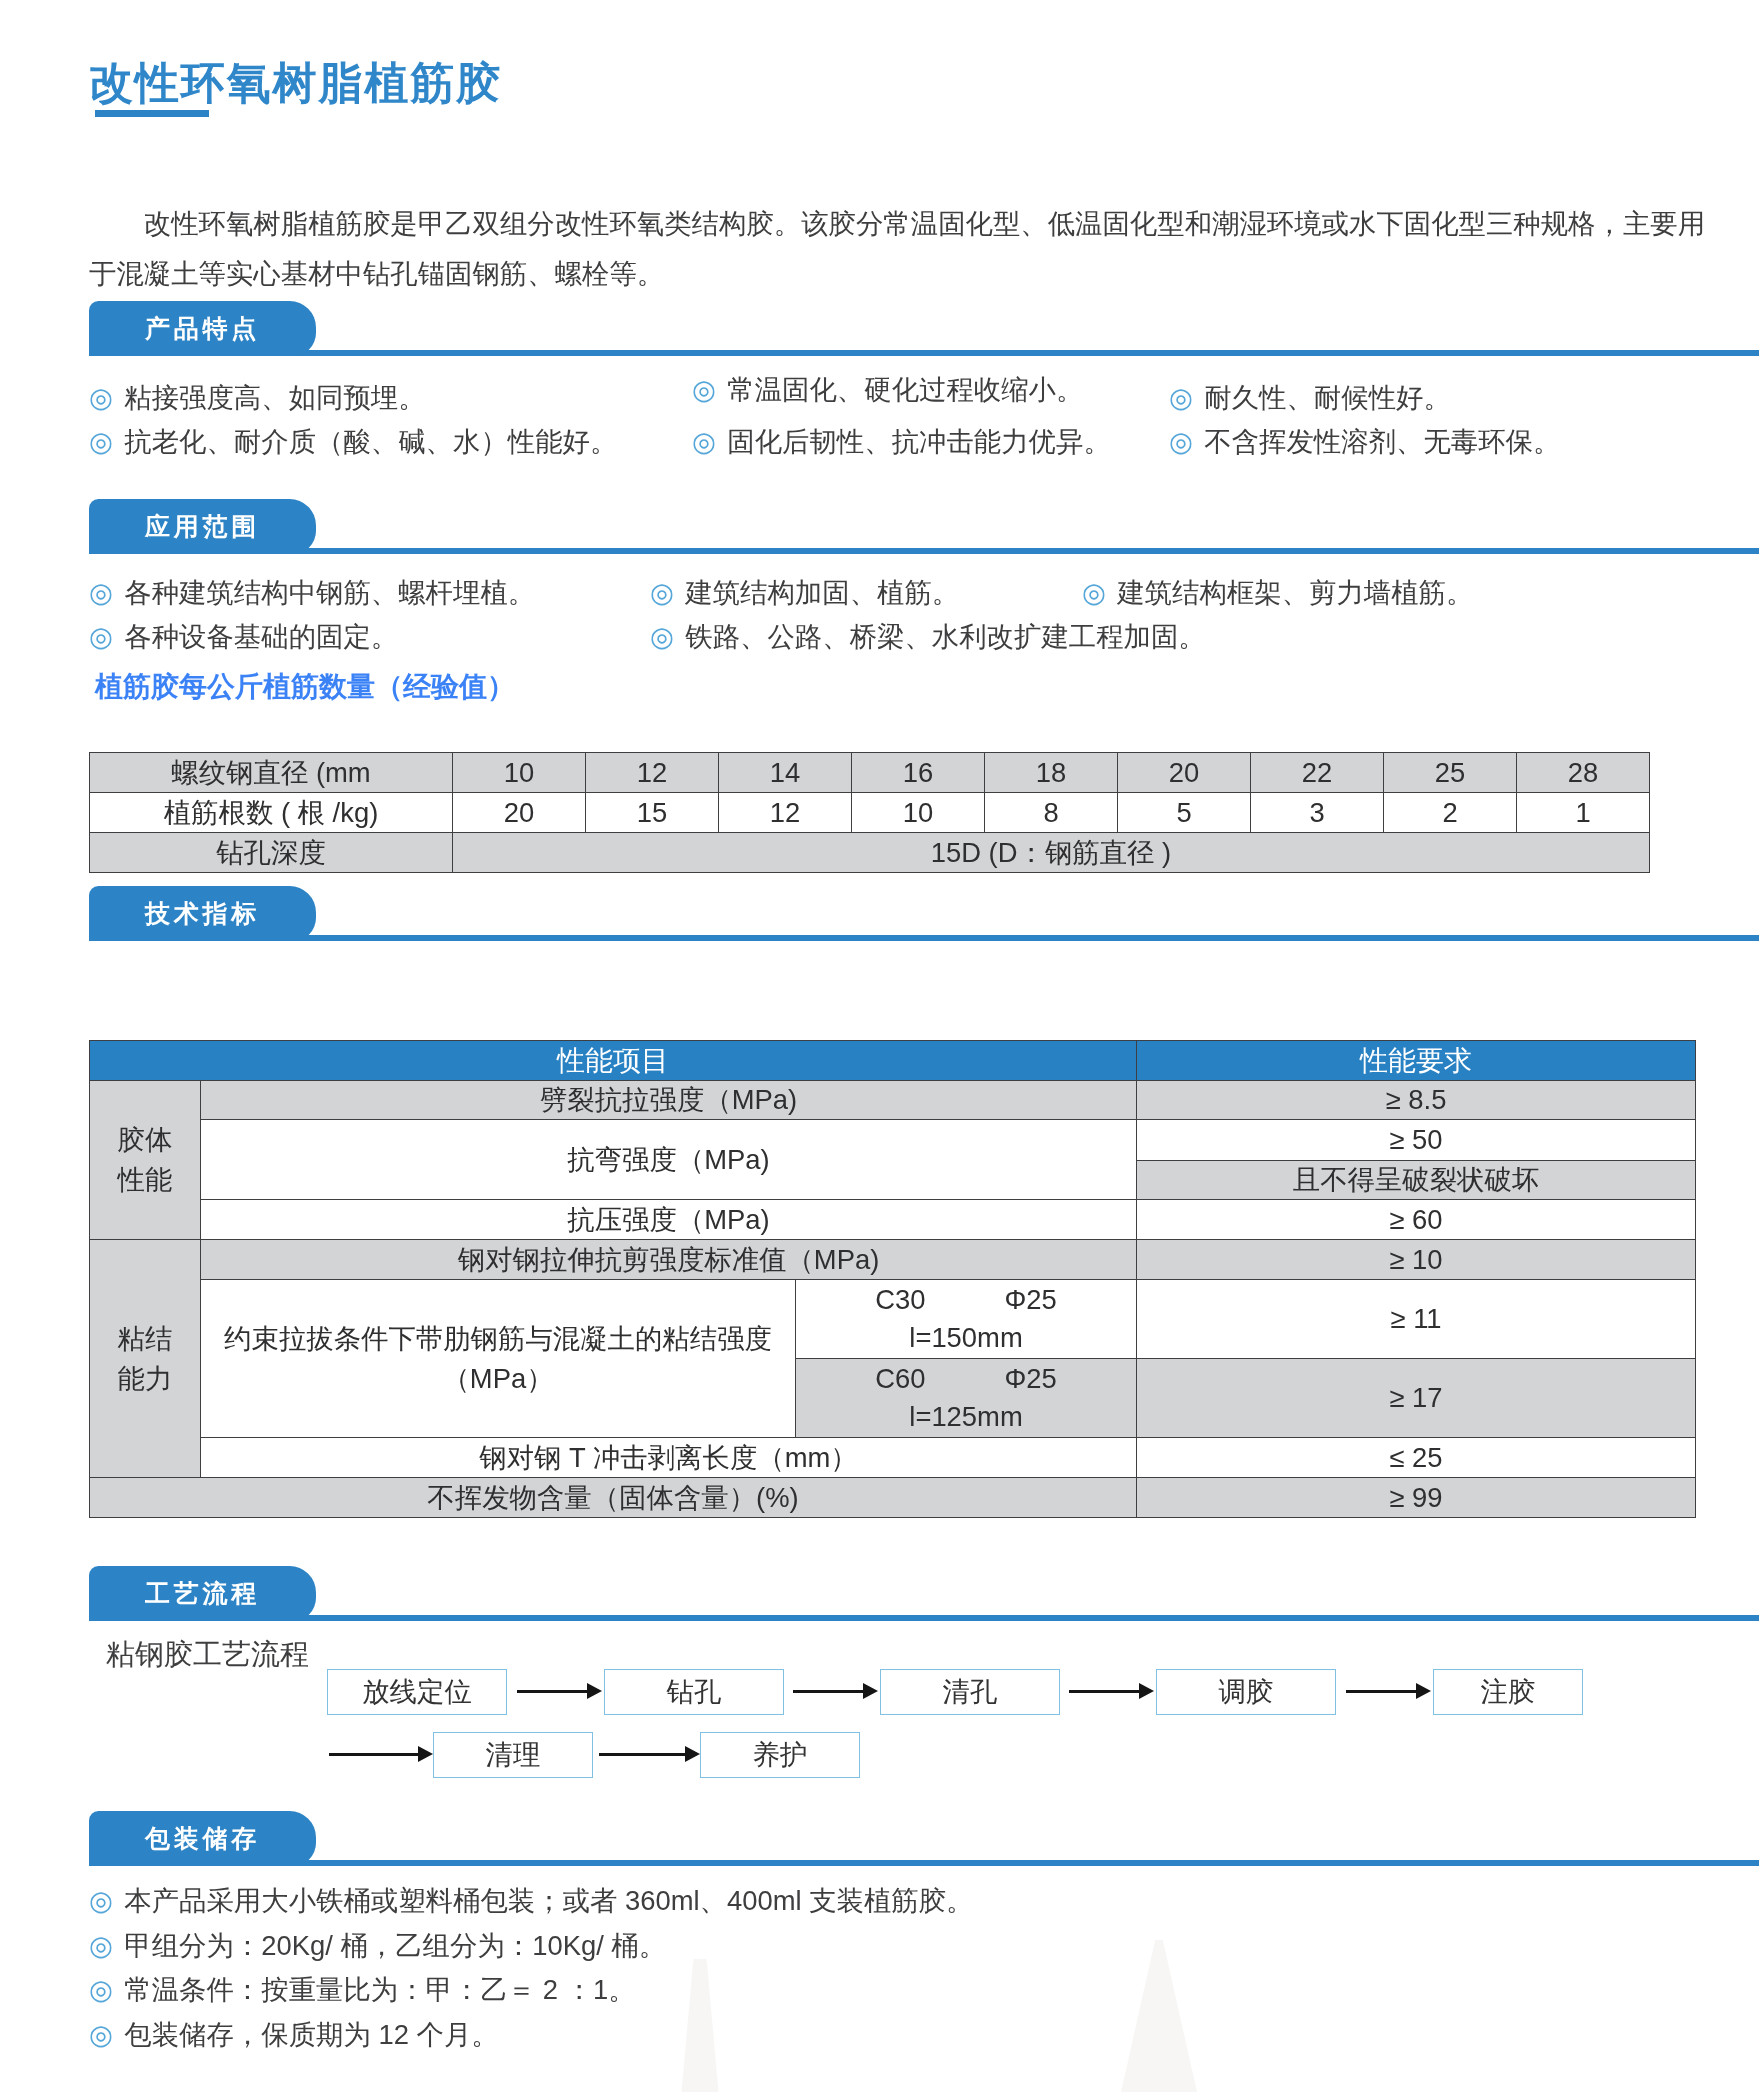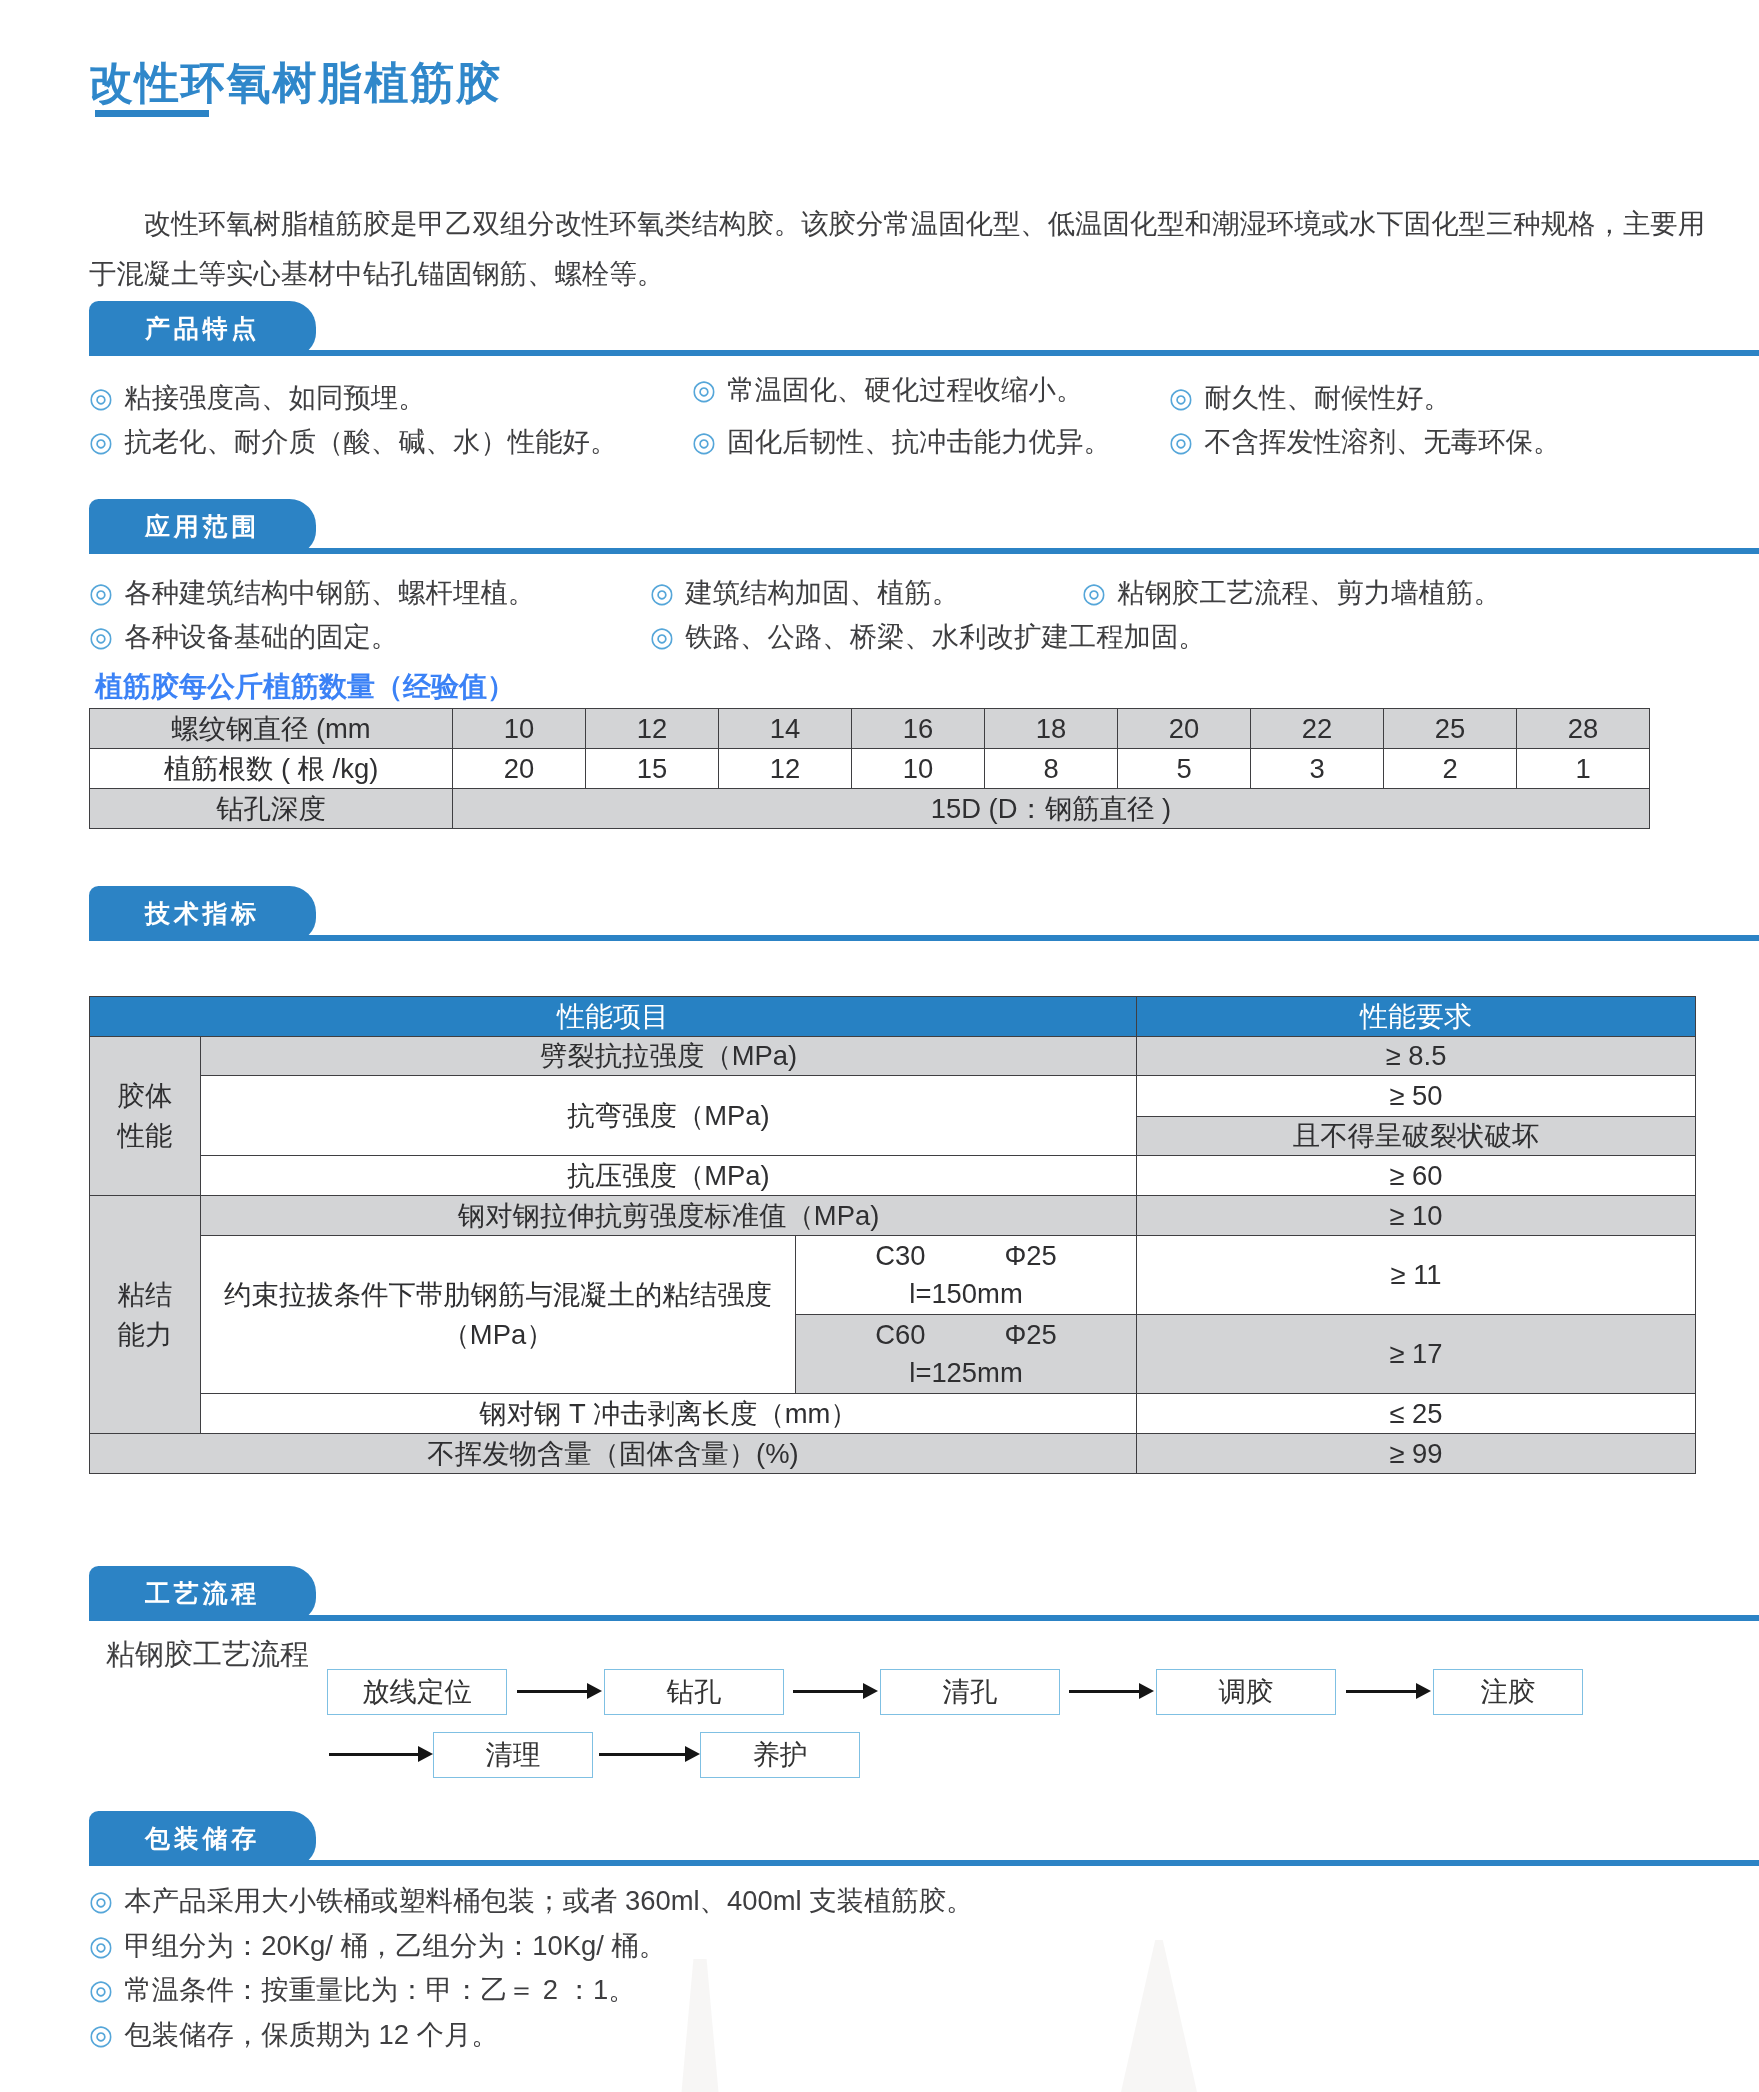--- a/index.html
+++ b/index.html
@@ -28,21 +28,21 @@
   .item{position:absolute;white-space:nowrap;font-size:27.4px;color:var(--text,#3e3e40);}
   .item .mk{color:#55a6d9;margin-right:11.4px;font-size:27.4px;}
   .pf1{left:89px;top:380px}.pf2{left:692px;top:372px}.pf3{left:1169px;top:380px}
   .pf4{left:89px;top:424px}.pf5{left:692px;top:424px}.pf6{left:1169px;top:424px}
   .pa1{left:89px;top:575px}.pa2{left:650px;top:575px}.pa3{left:1082px;top:575px}
   .pa4{left:89px;top:619px}.pa5{left:650px;top:619px}
   .ps1{left:89px;top:1883px}.ps2{left:89px;top:1928px}.ps3{left:89px;top:1972px}.ps4{left:89px;top:2017px}
 
   
   .rebar-title{position:absolute;left:95px;top:668px;font-size:28px;font-weight:bold;color:#3b82f6;}
-  table{border-collapse:collapse;table-layout:fixed;}
+  table{border-collapse:collapse;table-layout:fixed;margin-top:44px;}
   td{border:1.9px solid var(--border,#3f3f42);text-align:center;font-size:27.4px;color:#2f2f31;padding:0;}
   .gray{background:var(--gray,#d3d4d6);}
   .rebar-wrap{position:absolute;left:89px;top:708px;}
   .rebar{width:1561px;}
   .rebar td{height:39px;}
 
   
   .gb-note{position:absolute;left:89px;top:954px;width:1606px;text-align:center;
            font-size:26.5px;color:var(--text,#3e3e40);}
   .tech-wrap{position:absolute;left:89px;top:996px;}
@@ -97,21 +97,21 @@
   <div class="item pf6"><span class="mk">◎</span><span>不含挥发性溶剂、无毒环保。</span></div>
 
   <div class="sec sec-applications">
     <div class="tabx">
       <span>应用范围</span>
     </div>
     <div class="rulex"></div>
   </div>
   <div class="item pa1"><span class="mk">◎</span><span>各种建筑结构中钢筋、螺杆埋植。</span></div>
   <div class="item pa2"><span class="mk">◎</span><span>建筑结构加固、植筋。</span></div>
-  <div class="item pa3"><span class="mk">◎</span><span>粘钢胶工艺流程、剪力墙植筋。</span></div>
+  <div class="item pa3"><span class="mk">◎</span><span>建筑结构框架、剪力墙植筋。</span></div>
   <div class="item pa4"><span class="mk">◎</span><span>各种设备基础的固定。</span></div>
   <div class="item pa5"><span class="mk">◎</span><span>铁路、公路、桥梁、水利改扩建工程加固。</span></div>
 
   <div class="rebar-title">植筋胶每公斤植筋数量（经验值）</div>
   <div class="rebar-wrap">
     <table class="rebar">
       <colgroup>
           <col style="width:363px">
           <col span="9" style="width:133px">
         </colgroup>

